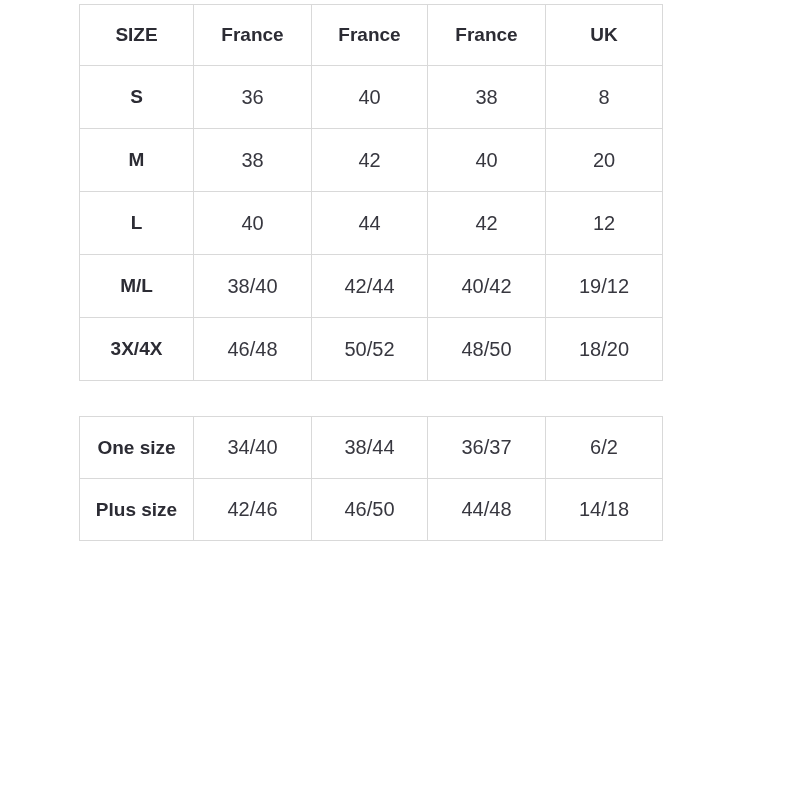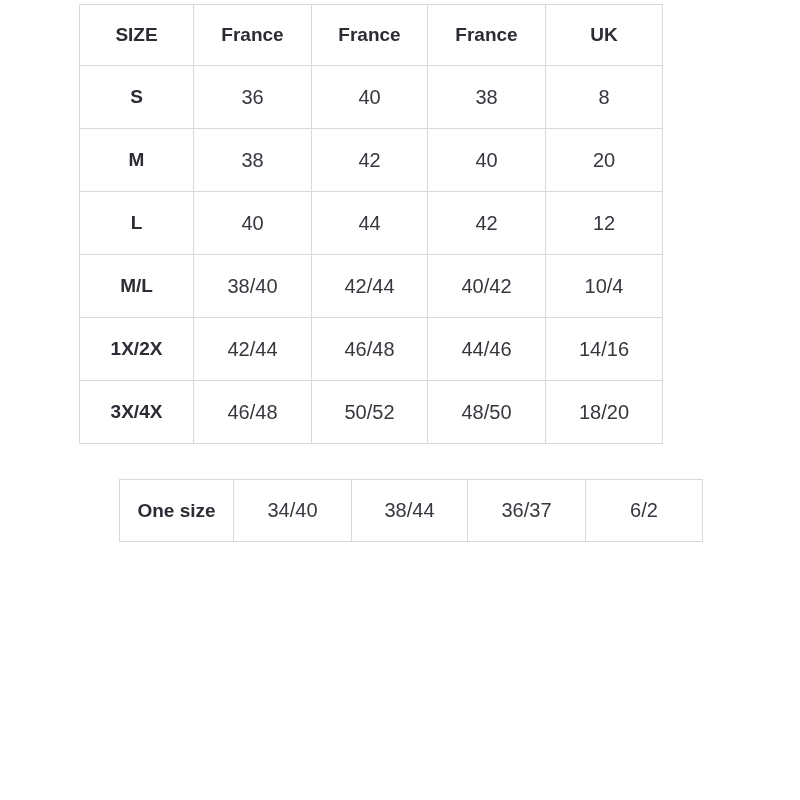--- a/index.html
+++ b/index.html
@@ -46,21 +46,20 @@
     font-weight: 400;
     color: #37373f;
   }
   tbody td.size-label {
     font-size: 19px;
     font-weight: 700;
     color: #2c2c34;
   }
   .extra-table-wrap {
     margin-top: 35px;
-    margin-left: 40px;
   }
   #extra-table tbody td {
     height: 61px;
   }
 </style>
 </head>
 <body>
 
 <div class="chart-wrap">
 
@@ -101,28 +100,21 @@
         <td>40</td>
         <td>44</td>
         <td>42</td>
         <td>12</td>
       </tr>
       <tr>
         <td class="size-label">M/L</td>
         <td>38/40</td>
         <td>42/44</td>
         <td>40/42</td>
-        <td>10/4</td>
-      </tr>
-      <tr>
-        <td class="size-label">1X/2X</td>
-        <td>42/44</td>
-        <td>46/48</td>
-        <td>44/46</td>
-        <td>14/16</td>
+        <td>19/12</td>
       </tr>
       <tr>
         <td class="size-label">3X/4X</td>
         <td>46/48</td>
         <td>50/52</td>
         <td>48/50</td>
         <td>18/20</td>
       </tr>
     </tbody>
   </table>
@@ -137,17 +129,24 @@
           <col class="c-uk">
       </colgroup>
       <tbody>
         <tr>
           <td class="size-label">One size</td>
           <td>34/40</td>
           <td>38/44</td>
           <td>36/37</td>
           <td>6/2</td>
         </tr>
+        <tr>
+          <td class="size-label">Plus size</td>
+          <td>42/46</td>
+          <td>46/50</td>
+          <td>44/48</td>
+          <td>14/18</td>
+        </tr>
       </tbody>
     </table>
   </div>
 
 </div>
 
 </body></html>

